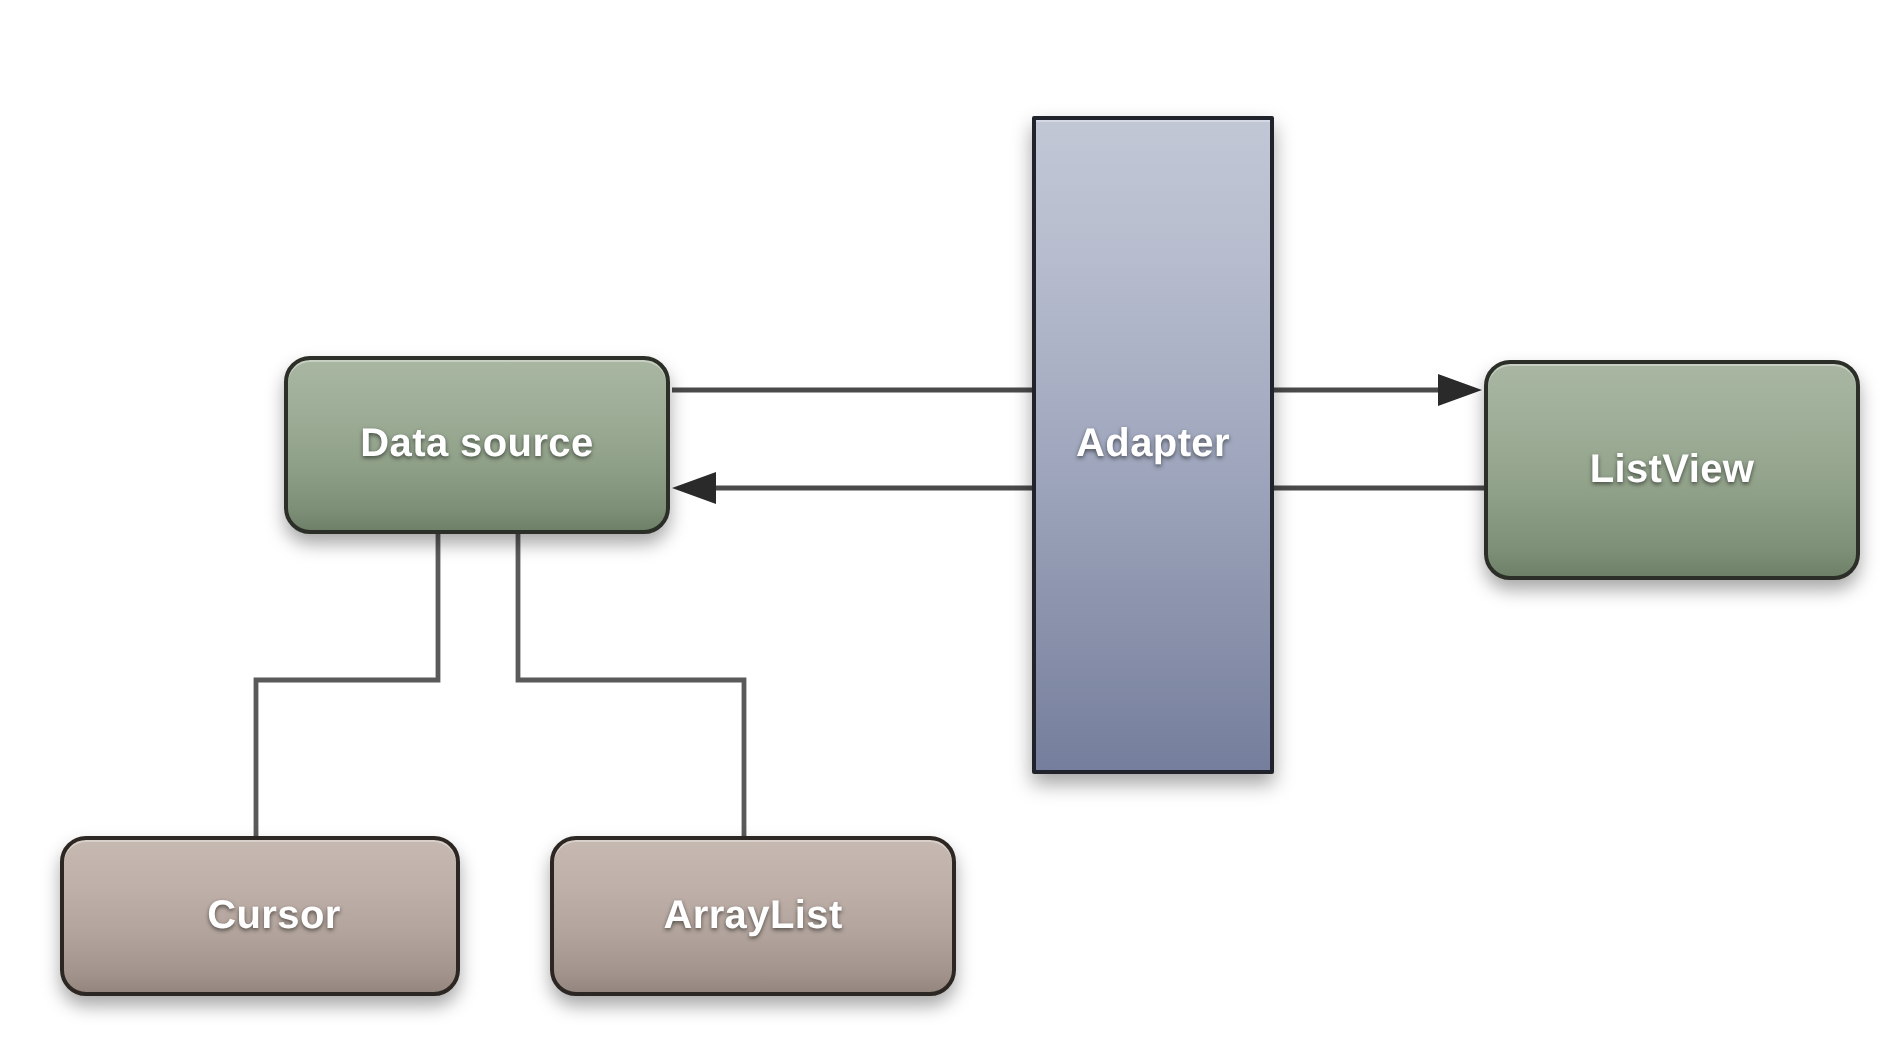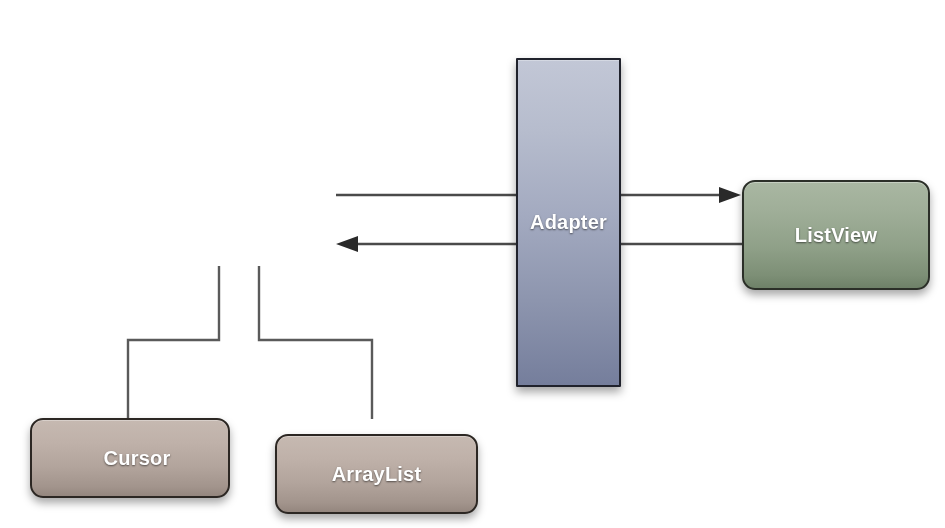--- a/index.html
+++ b/index.html
@@ -119,30 +119,33 @@
 
     <g>
       <path class="tree-line" d="M 219 266 L 219 340 L 128 340 L 128 419"></path>
     </g>
 
     <g>
       <path class="tree-line" d="M 259 266 L 259 340 L 372 340 L 372 419"></path>
     </g>
   </svg>
 
+  <div class="node node-green" style="left:142px; top:178px; width:193px; height:89px;">
+    <span class="node-label">Data source</span>
+  </div>
 
-  <div class="node node-slate" style="left:516px; top:58px; width:105px; height:329px;">
+  <div class="node node-slate" style="left:516px; top:58px; width:121px; height:329px;">
     <span class="node-label">Adapter</span>
   </div>
 
   <div class="node node-green" style="left:742px; top:180px; width:188px; height:110px;">
     <span class="node-label">ListView</span>
   </div>
 
   <div class="node node-taupe" style="left:30px; top:418px; width:200px; height:80px;padding-left:14px;">
     <span class="node-label">Cursor</span>
   </div>
 
-  <div class="node node-taupe" style="left:275px; top:418px; width:203px; height:80px;margin-top:16px;">
+  <div class="node node-taupe" style="left:275px; top:418px; width:203px; height:80px;">
     <span class="node-label">ArrayList</span>
   </div>
 
 </div>
 
 </body></html>

